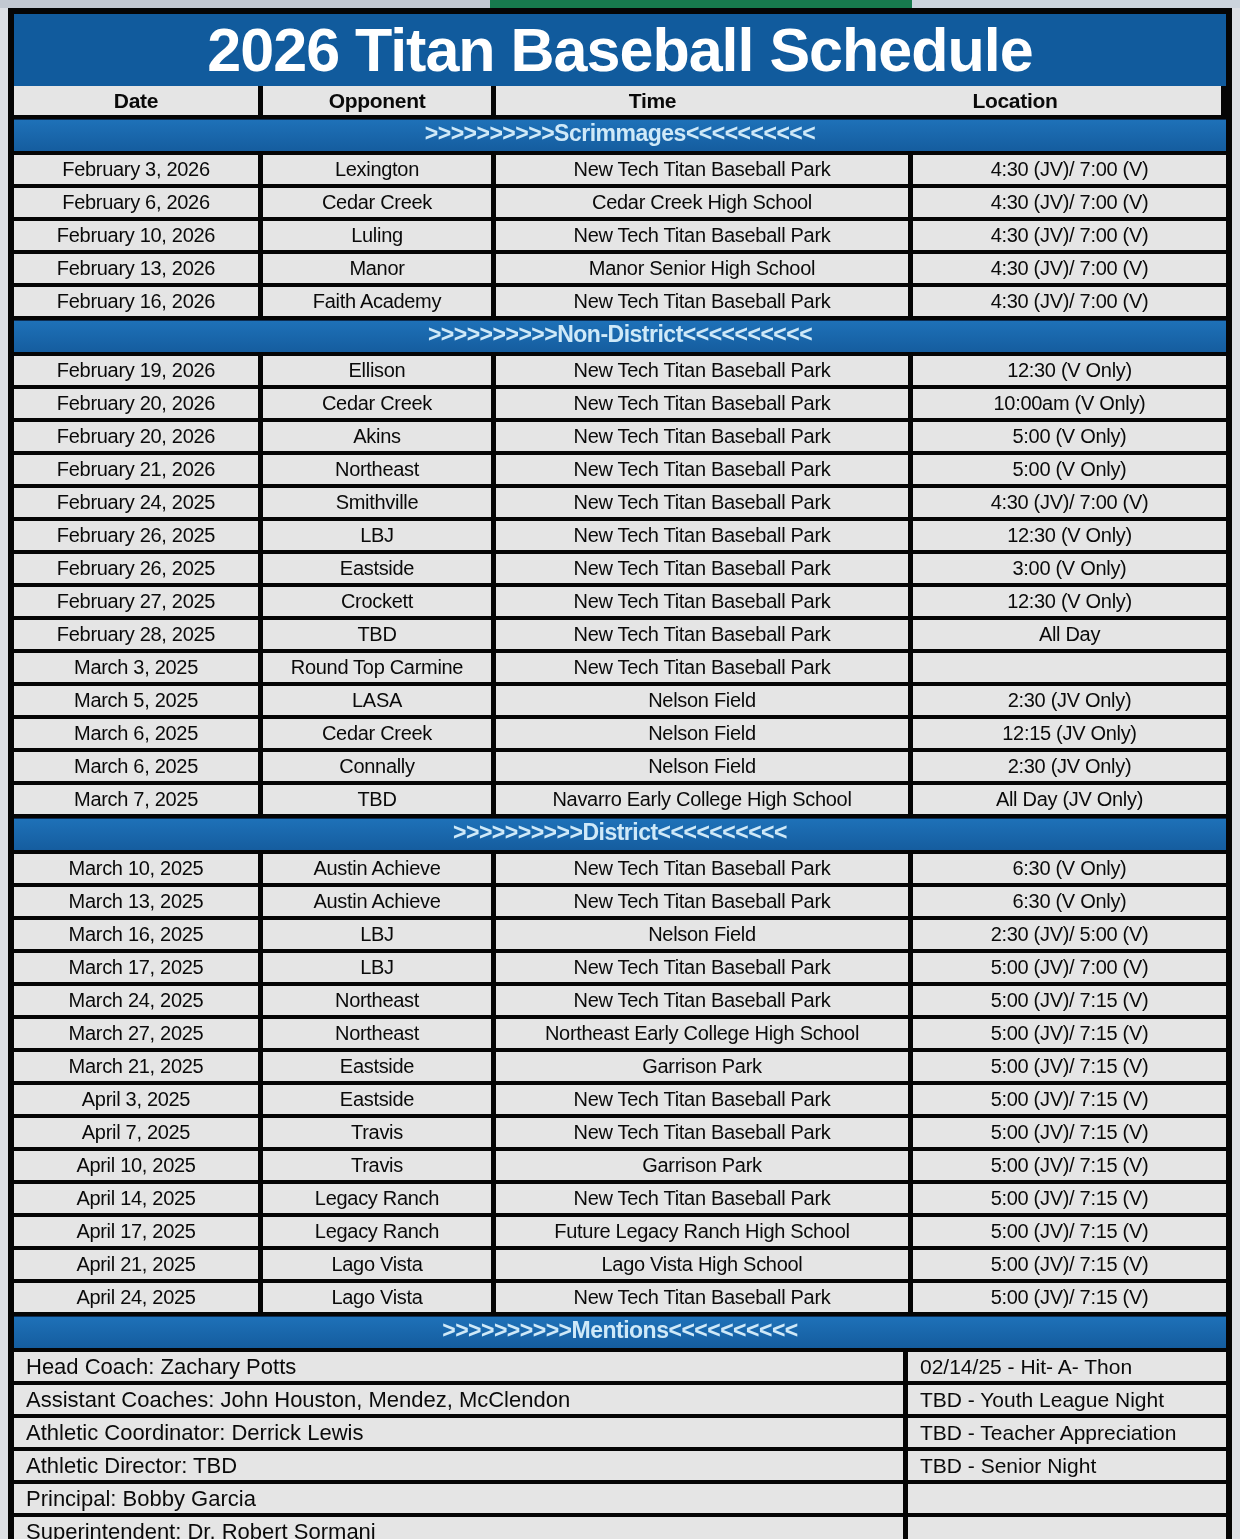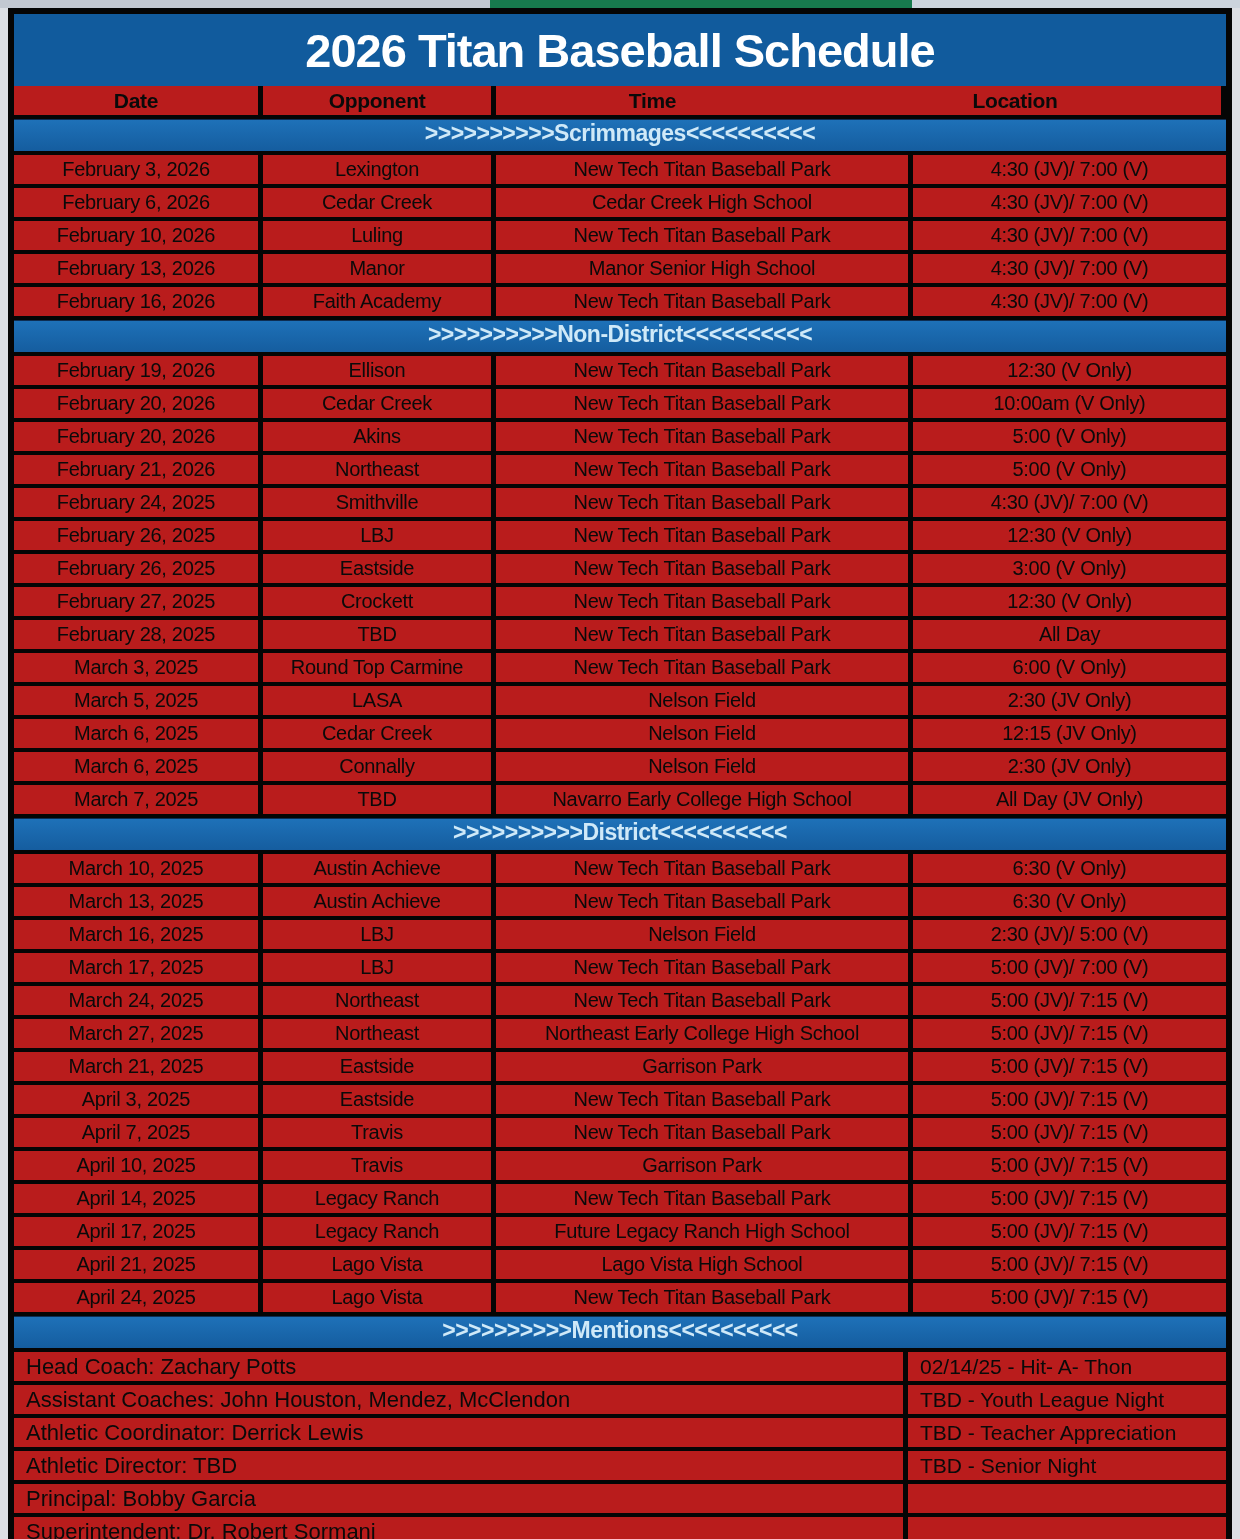--- a/index.html
+++ b/index.html
@@ -18,23 +18,23 @@
   .sheet{
     position:absolute;left:8px;top:8px;width:1212px;
     border:6px solid #050505;background:#ffffff;
     box-sizing:content-box;
   }
   .title-band{
     background:#115b9d;height:72px;
     display:flex;align-items:center;justify-content:center;
   }
   .title-band span{
-    color:#ffffff;font-weight:bold;font-size:47px;letter-spacing:-1px;
-  }
-  .row{display:flex;border-bottom:4px solid #050505;background:#b91c1c;}
+    color:#ffffff;font-weight:bold;font-size:61px;letter-spacing:-1px;
+  }
+  .row{display:flex;border-bottom:4px solid #050505;background:#e5e5e5;}
   .row:last-child{border-bottom:none;}
   .cell{
     height:29px;display:flex;align-items:center;justify-content:center;
     font-size:20px;color:#0a0a0a;letter-spacing:-0.3px;
     overflow:hidden;white-space:nowrap;
   }
   .c-date{width:244px;border-right:5px solid #050505;}
   .c-opp{width:228px;border-right:5px solid #050505;}
   .c-loc{width:412px;border-right:5px solid #050505;}
   .c-time{width:313px;}
@@ -164,21 +164,20 @@
       <div class="row">
         <div class="cell c-date">February 28, 2025</div>
         <div class="cell c-opp">TBD</div>
         <div class="cell c-loc">New Tech Titan Baseball Park</div>
         <div class="cell c-time">All Day</div>
       </div>
       <div class="row">
         <div class="cell c-date">March 3, 2025</div>
         <div class="cell c-opp">Round Top Carmine</div>
         <div class="cell c-loc">New Tech Titan Baseball Park</div>
-        <div class="cell c-time">6:00 (V Only)</div>
       </div>
       <div class="row">
         <div class="cell c-date">March 5, 2025</div>
         <div class="cell c-opp">LASA</div>
         <div class="cell c-loc">Nelson Field</div>
         <div class="cell c-time">2:30 (JV Only)</div>
       </div>
       <div class="row">
         <div class="cell c-date">March 6, 2025</div>
         <div class="cell c-opp">Cedar Creek</div>

